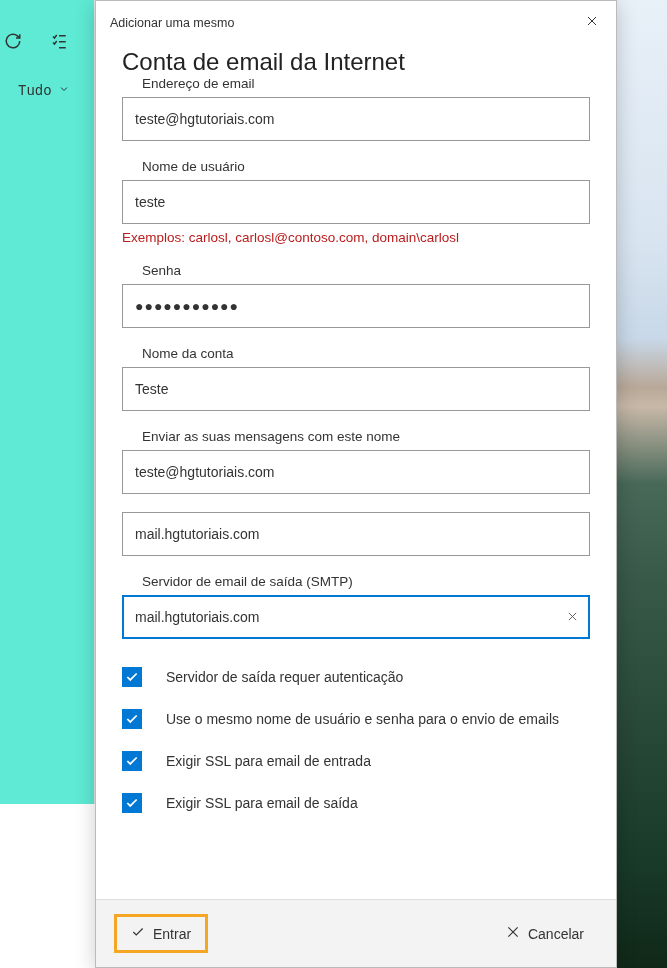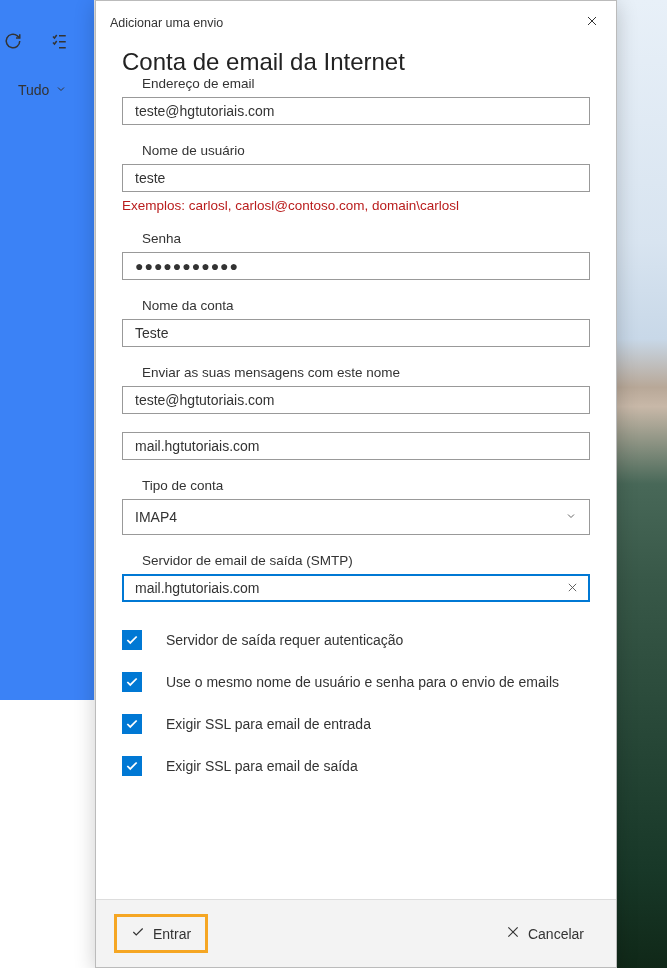--- a/index.html
+++ b/index.html
@@ -15,23 +15,24 @@
       #e8f0f8 0%, #d8e4f0 25%, #c8d8e8 35%,
       #b8a898 40%, #c8b8a8 42%,
       #486858 50%, #385848 60%,
       #284838 75%, #183828 90%, #102818 100%);
   }
 
   
   .left-toolbar {
     position: absolute;
     top: 0; left: 0;
-    width: 95px; height: 700px;
-    background: #3b82f6;
+    width: 95px; height: 804px;
+    background: #5eead4;
     border-right: 1px solid #e5e5e5;
+    font-family: Liberation Mono, monospace;
   }
   .toolbar-icons {
     display: flex;
     gap: 28px;
     padding: 32px 0 0 4px;
     align-items: center;
   }
   .toolbar-icons svg { width: 18px; height: 18px; }
   .filter-row {
     display: flex;
@@ -78,21 +79,21 @@
   .field { margin-bottom: 18px; }
   .field-label {
     font-size: 13.5px;
     color: #333;
     margin-bottom: 6px;
     display: block;
     margin-left: 20px;
   }
   .text-input {
     width: 100%;
-    height: 28px;
+    height: 44px;
     border: 1px solid #999;
     padding: 0 12px;
     font-size: 14px;
     color: #333;
     background: #fff;
     outline: none;
   }
   .text-input.active {
     border: 2px solid #0078d4;
     padding: 0 36px 0 11px;
@@ -206,21 +207,21 @@
     <span>
       <svg viewBox="0 0 24 24" fill="none" stroke="#333" stroke-width="2">
           <polyline points="6 9 12 15 18 9"></polyline>
         </svg>
     </span>
   </div>
 </div>
 
 <div class="dialog">
   <div class="dialog-titlebar">
-    <span>Adicionar uma envio</span>
+    <span>Adicionar uma mesmo</span>
     <span class="close-btn">
       <span>
         <svg viewBox="0 0 24 24" stroke="#333" stroke-width="2">
             <line x1="4" y1="4" x2="20" y2="20"></line>
             <line x1="20" y1="4" x2="4" y2="20"></line>
           </svg>
       </span>
     </span>
   </div>
 
@@ -252,33 +253,20 @@
 
     <div class="field">
       <label class="field-label">Enviar as suas mensagens com este nome</label>
       <input class="text-input" type="text" value="teste@hgtutoriais.com" style="">
     </div>
 
     <div class="field">
       <input class="text-input" type="text" value="mail.hgtutoriais.com" style="">
     </div>
 
-    <div class="field">
-      <label class="field-label">Tipo de conta</label>
-      <div class="select-wrap">
-        <div class="select-btn">
-          <span>IMAP4</span>
-          <span>
-            <svg viewBox="0 0 24 24" fill="none" stroke="#666" stroke-width="2">
-                <polyline points="6 9 12 15 18 9"></polyline>
-              </svg>
-          </span>
-        </div>
-      </div>
-    </div>
 
     <div class="field">
       <label class="field-label">Servidor de email de saída (SMTP)</label>
       <div class="input-wrap">
         <input class="text-input active" type="text" value="mail.hgtutoriais.com" style="">
         <span class="clear-btn">
           <span>
             <svg viewBox="0 0 24 24" stroke="#555" stroke-width="2">
                 <line x1="4" y1="4" x2="20" y2="20"></line>
                 <line x1="20" y1="4" x2="4" y2="20"></line>

